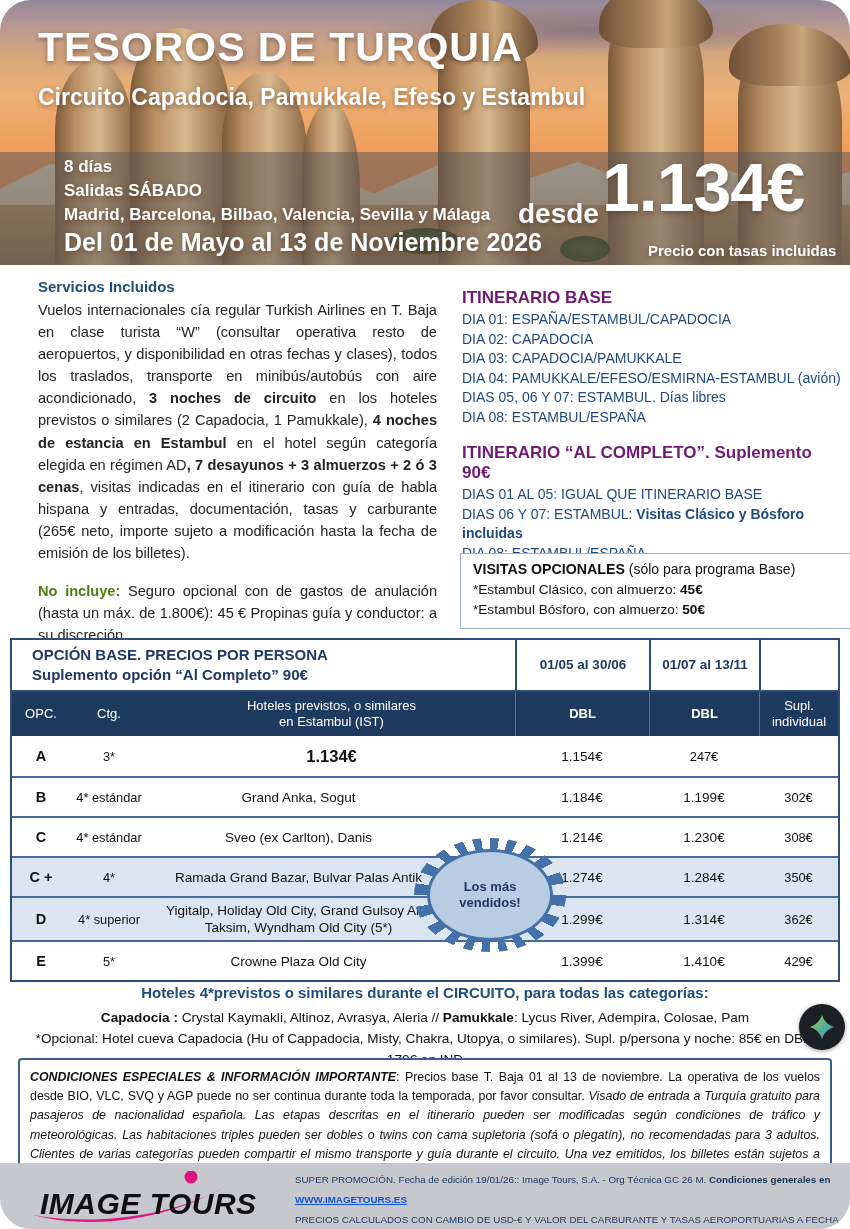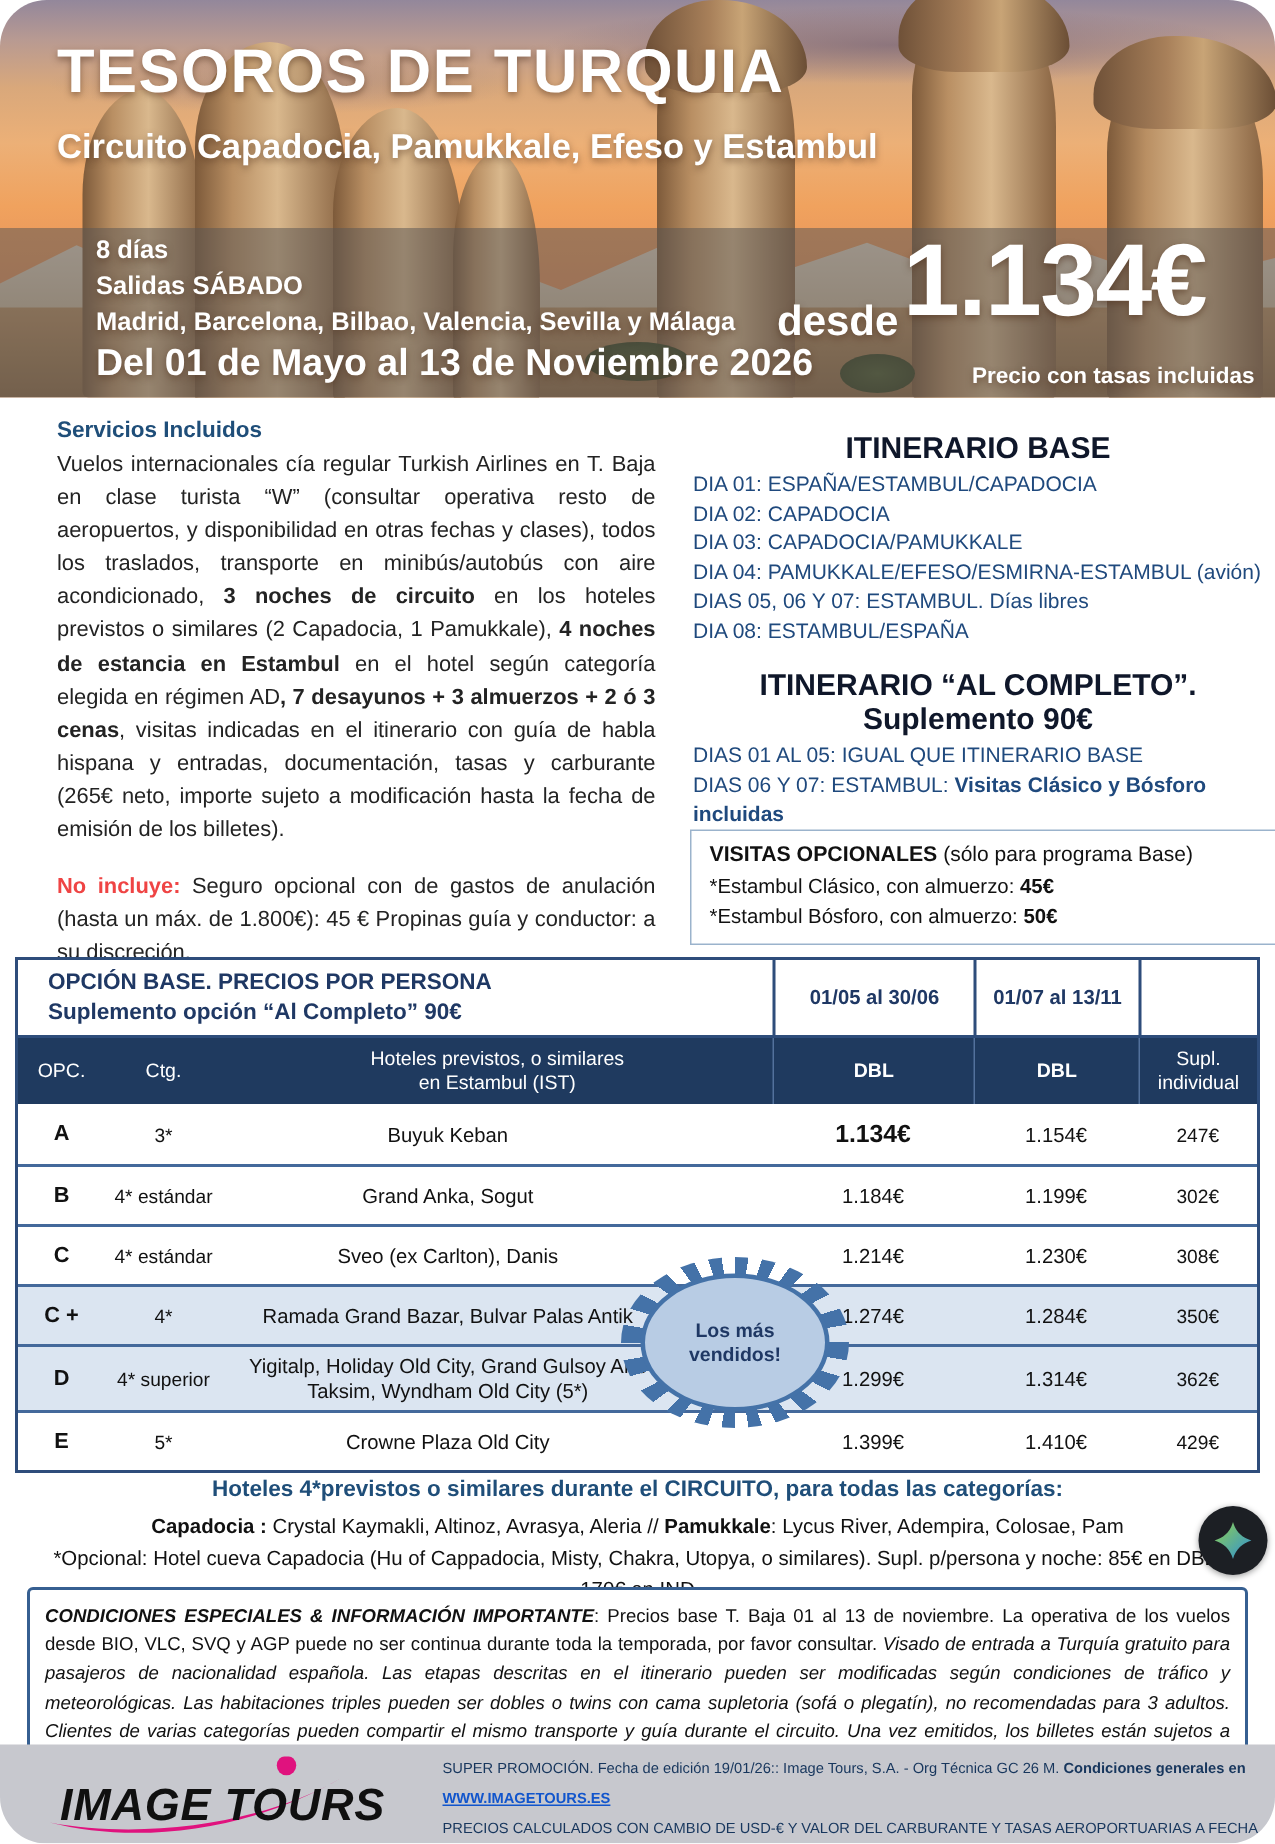--- a/index.html
+++ b/index.html
@@ -36,25 +36,25 @@
   .h-cities  { left:64px; top:205px; font-size:17px; }
   .h-dates   { left:64px; top:228px; font-size:25px; }
   .h-desde   { left:518px; top:198px; font-size:28px; }
   .h-price   { left:602px; top:148px; font-size:68px; letter-spacing:-1px; }
   .h-pnote   { left:648px; top:242px; font-size:15px; }
 
   
   .svc { position:absolute; left:38px; top:278px; width:399px; }
   .svc h3 { font-size:15px; color:#1f4e79; margin-bottom:4px; }
   .svc p  { font-size:14.6px; line-height:22.1px; text-align:justify; color:#232323; }
-  .svc .blue-b { color:#ef4444; font-weight:bold; }
+  .svc .blue-b { color:#4d7c0f; font-weight:bold; }
   .svc .gap { margin-top:16px; }
 
   .itin { position:absolute; left:462px; top:288px; width:380px; }
-  .itin h3 { font-size:20px; color:#0f172a; margin-bottom:2px;text-align:center; }
+  .itin h3 { font-size:17px; color:#701a75; margin-bottom:2px; }
   .itin .line { font-size:14px; line-height:19.5px; color:#1f497d; }
   .itin .line b { color:#1f497d; }
   .itin .sp { height:16px; }
   .itin .note { margin-top:14px; font-size:12.6px; font-style:italic; color:#333; }
 
   .visitas { position:absolute; left:460px; top:553px; width:430px; min-height:66px;
     border:1px solid #9bb3cc; padding:7px 12px 8px; background:#fff; }
   .visitas .vt { font-size:14px; color:#111; margin-bottom:3px; }
   .visitas .vt b { font-size:14.2px; }
   .visitas .vi { font-size:13.6px; line-height:20px; color:#111; }
@@ -202,21 +202,20 @@
         </div>
       <div class="dcol">
         <div>Supl.</div>
         <div>individual</div>
       </div>
     </div>
     <div class="tbody">
       <div class="trow rowA">
         <div class="opc">A</div>
         <div class="ctg">3*</div>
-        <div class="hot">Buyuk Keban</div>
         <div class="pr big-price">1.134€</div>
         <div class="pr">1.154€</div>
         <div class="su">247€</div>
       </div>
       <div class="trow rowB">
         <div class="opc">B</div>
         <div class="ctg">4* estándar</div>
         <div class="hot">Grand Anka, Sogut</div>
         <div class="pr">1.184€</div>
         <div class="pr">1.199€</div>

